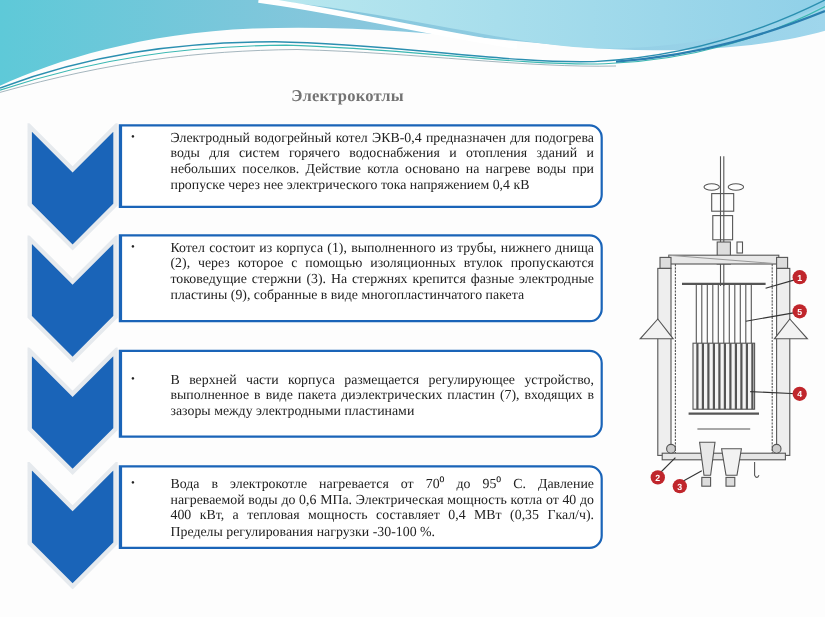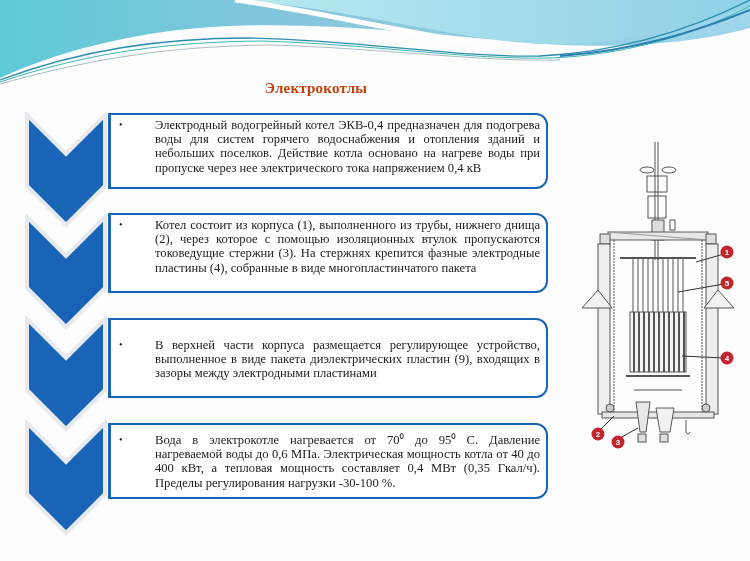--- a/index.html
+++ b/index.html
@@ -1,18 +1,18 @@
 <!DOCTYPE html>
 <html><head>
 <meta charset="utf-8">
 <style>
   html, body { margin:0; padding:0; }
   body { width:750px; height:561px; position:relative; overflow:hidden; background:#fdfdfd; font-family:"Liberation Serif","DejaVu Serif",serif; }
   .waves { position:absolute; left:0; top:0; width:750px; height:90px; }
-  .title { position:absolute; left:0; width:632px; top:80px; text-align:center; font-family:"Liberation Serif",serif; font-weight:bold; font-size:15px; color:#c2410c; letter-spacing:0.2px; }
+  .title { position:absolute; left:0; width:632px; top:80px; text-align:center; font-family:"Liberation Serif",serif; font-weight:bold; font-size:15px; color:#737373; letter-spacing:0.2px; }
   .chev { position:absolute; left:24px; width:84px; height:116px; }
   .box { position:absolute; left:108px; width:440px; border:2px solid #1a64b8; border-left:3px solid #1a64b8; border-radius:0 12px 12px 0; background:#fff; box-sizing:border-box; padding:3px 6px 3px 8px; font-family:"Liberation Serif",serif; font-size:12.6px; line-height:14.2px; color:#222; text-align:justify; }
   .box .bul { display:flex; }
   .box .dot { width:8px; flex:0 0 8px; font-size:10px; line-height:14.2px; }
   .box .txt { flex:1; text-align:justify;margin-left:28px; }
   .diagram { position:absolute; left:578px; top:140px; width:160px; height:310px; }
 </style>
 </head>
 <body>
 
@@ -55,28 +55,28 @@
 <div class="box" style="top:113px;height:76px;">
   <div class="bul">
     <span class="dot">•</span>
     <span class="txt">Электродный водогрейный котел ЭКВ-0,4 предназначен для подогрева воды для систем горячего водоснабжения и отопления зданий и небольших поселков. Действие котла основано на нагреве воды при пропуске через нее электрического тока напряжением 0,4 кВ</span>
   </div>
 </div>
 
 <div class="box" style="top:213px;height:80px;">
   <div class="bul">
     <span class="dot">•</span>
-    <span class="txt">Котел состоит из корпуса (1), выполненного из трубы, нижнего днища (2), через которое с помощью изоляционных втулок пропускаются токоведущие стержни (3). На стержнях крепится фазные электродные пластины (4), собранные в виде многопластинчатого пакета</span>
+    <span class="txt">Котел состоит из корпуса (1), выполненного из трубы, нижнего днища (2), через которое с помощью изоляционных втулок пропускаются токоведущие стержни (3). На стержнях крепится фазные электродные пластины (9), собранные в виде многопластинчатого пакета</span>
   </div>
 </div>
 
 <div class="box" style="top:318px;height:80px;padding-top:18px;">
   <div class="bul">
     <span class="dot">•</span>
-    <span class="txt">В верхней части корпуса размещается регулирующее устройство, выполненное в виде пакета диэлектрических пластин (9), входящих в зазоры между электродными пластинами</span>
+    <span class="txt">В верхней части корпуса размещается регулирующее устройство, выполненное в виде пакета диэлектрических пластин (7), входящих в зазоры между электродными пластинами</span>
   </div>
 </div>
 
 <div class="box" style="top:423px;height:76px;padding-top:8px;">
   <div class="bul">
     <span class="dot">•</span>
     <span class="txt">Вода в электрокотле нагревается от 70⁰ до 95⁰ С. Давление нагреваемой воды до 0,6 МПа. Электрическая мощность котла от 40 до 400 кВт, а тепловая мощность составляет 0,4 МВт (0,35 Гкал/ч). Пределы регулирования нагрузки -30-100 %.</span>
   </div>
 </div>
 

